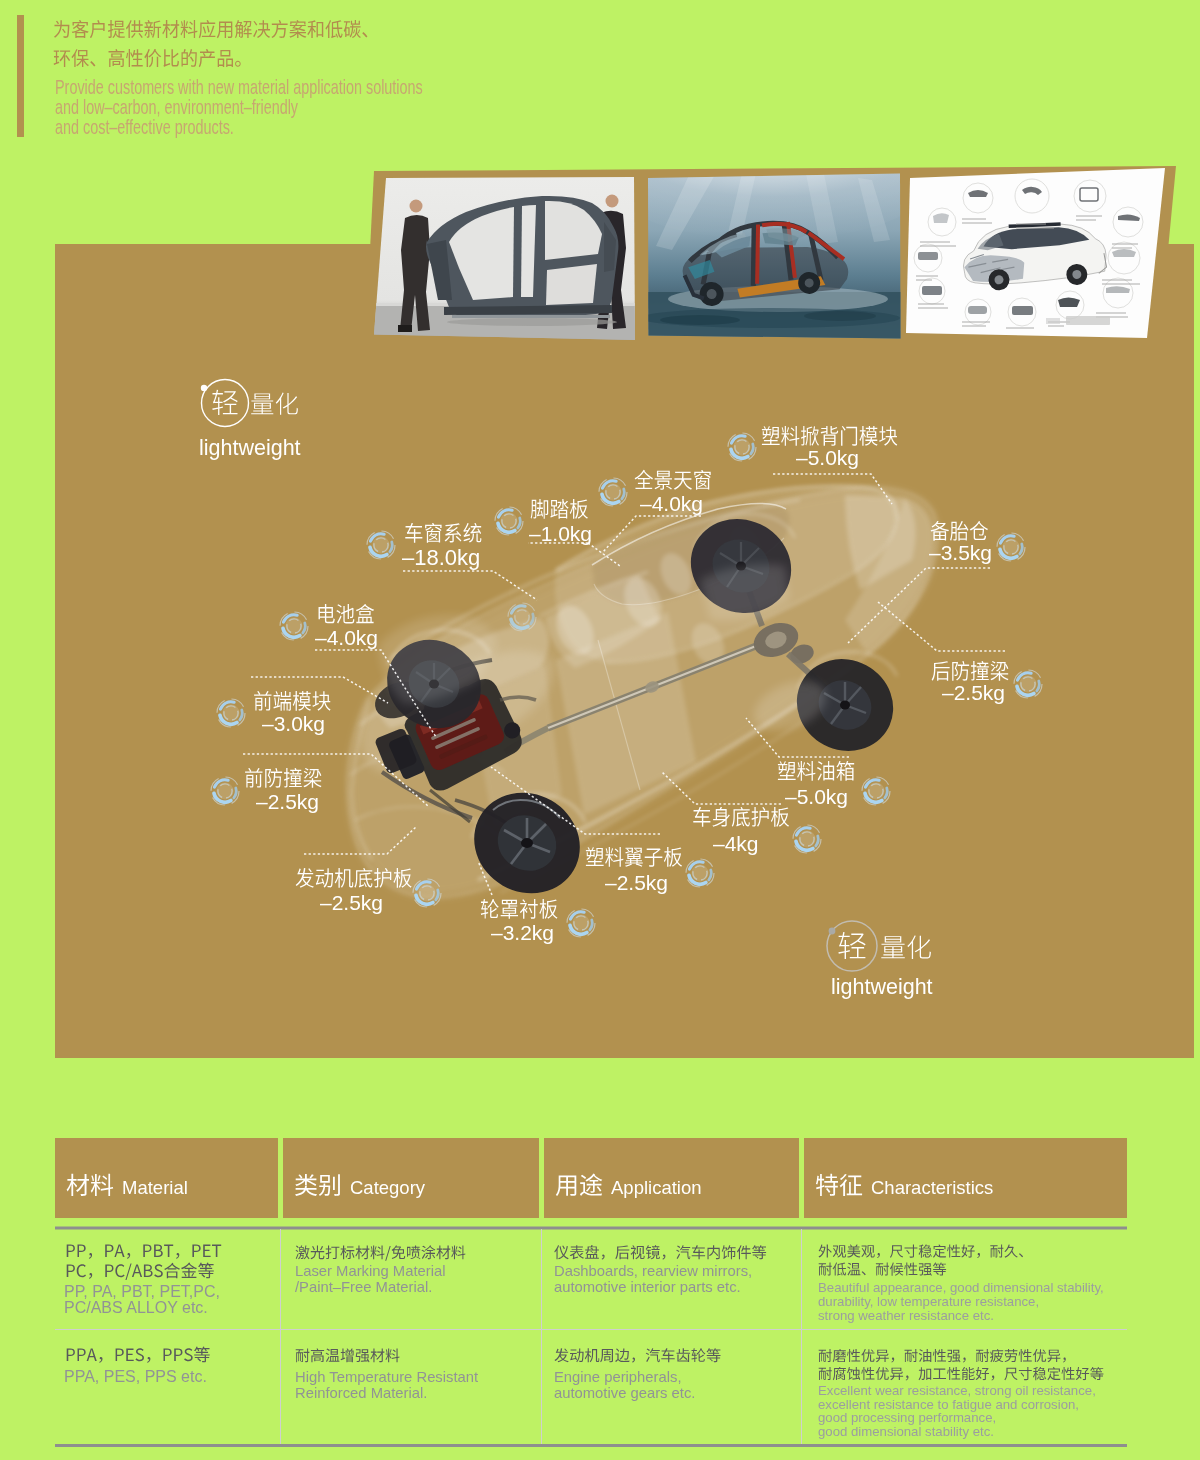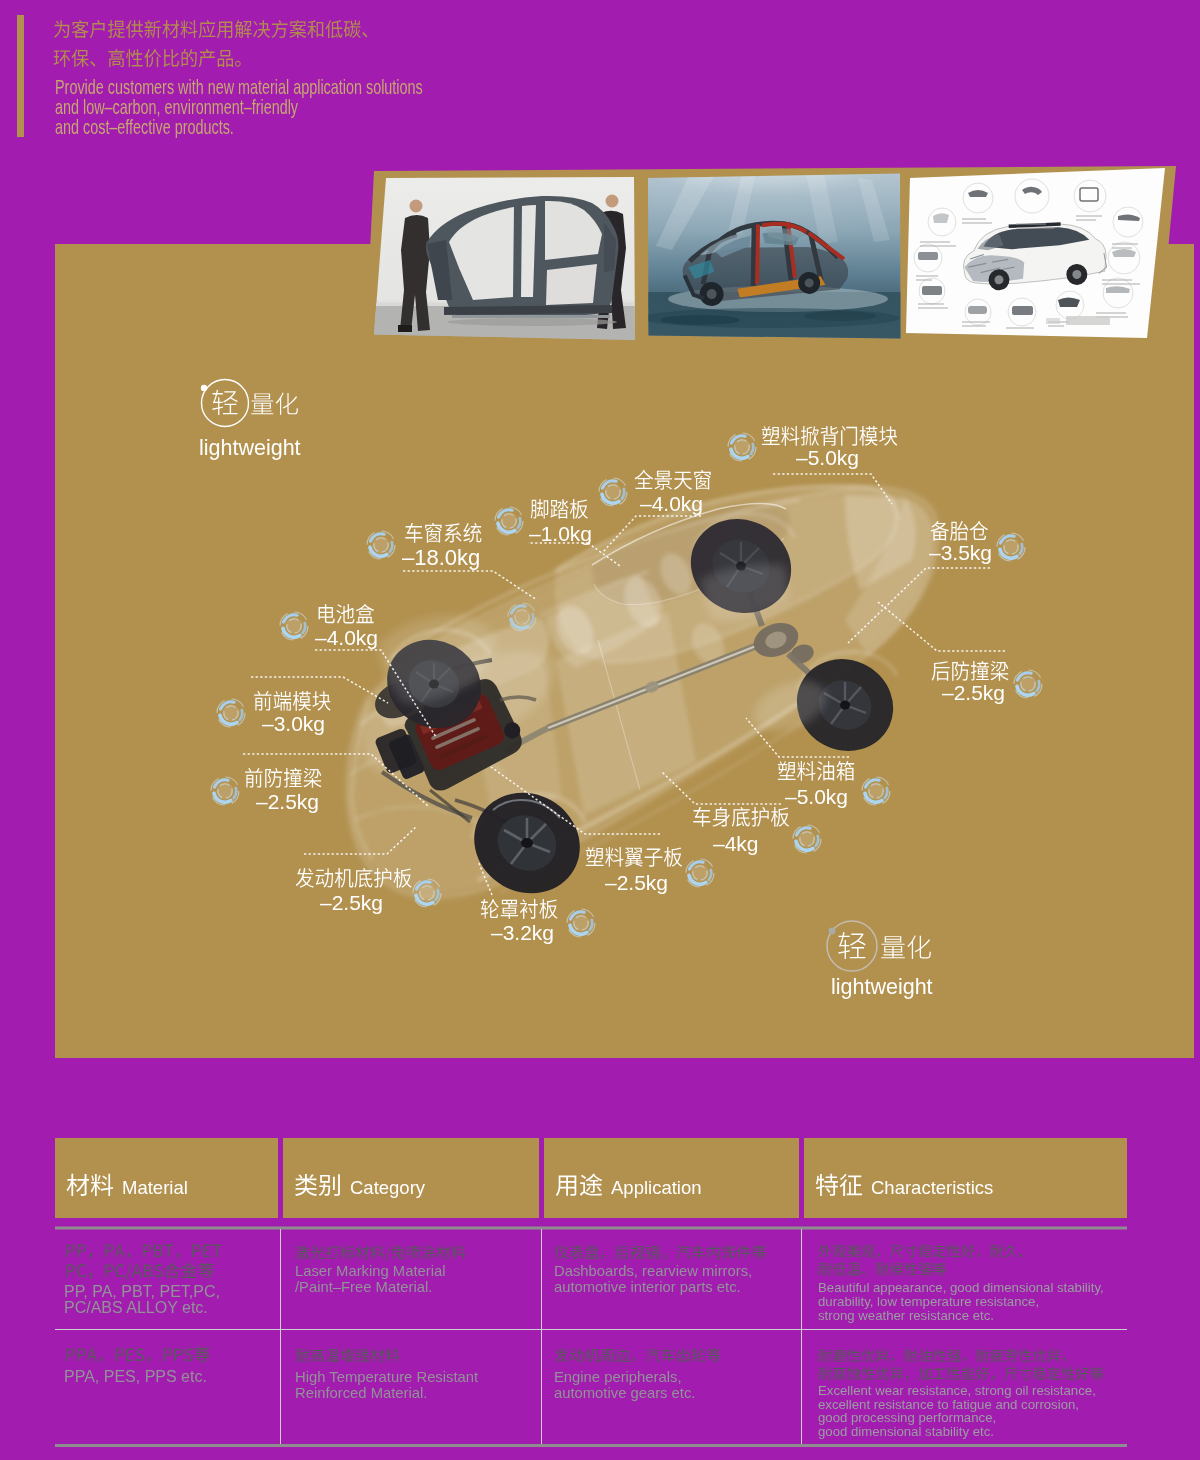--- a/index.html
+++ b/index.html
@@ -1,15 +1,15 @@
 <!DOCTYPE html>
 <html><head><meta charset="utf-8">
 <style>
 html,body{margin:0;padding:0;background:#fff;}
-#page{position:relative;width:1200px;height:1460px;background:#a21caf;overflow:hidden;font-family:"Liberation Sans",sans-serif;}
+#page{position:relative;width:1200px;height:1460px;background:#bef264;overflow:hidden;font-family:"Liberation Sans",sans-serif;}
 svg{display:block;}
 </style></head>
 <body>
 <div id="page">
 <svg width="1200" height="1460" viewBox="0 0 1200 1460">
 <defs>
 <g id="swirl">
   <circle r="8.5" fill="#ffffff" opacity="0.14"></circle>
   <circle r="14" fill="none" stroke="#d3dfe6" stroke-width="1.2" opacity="0.6" stroke-dasharray="15 7"></circle>
   <path d="M -10.6 -3.8 A 11.2 11.2 0 0 1 3.2 -10.7" fill="none" stroke="#a6d3f4" stroke-width="3" opacity="0.95" stroke-linecap="round"></path>

